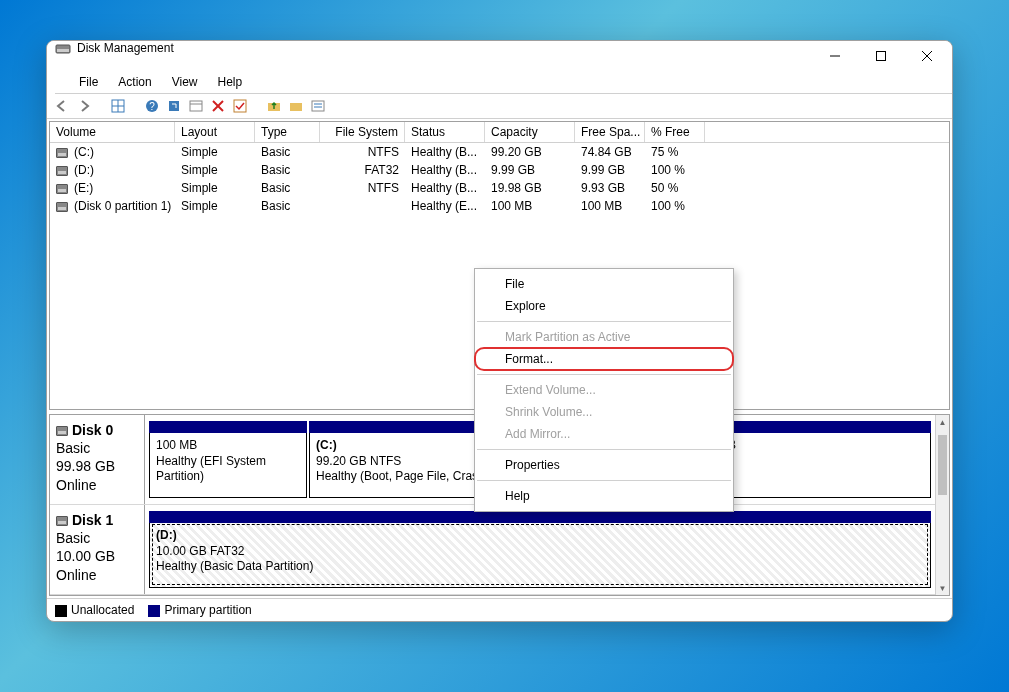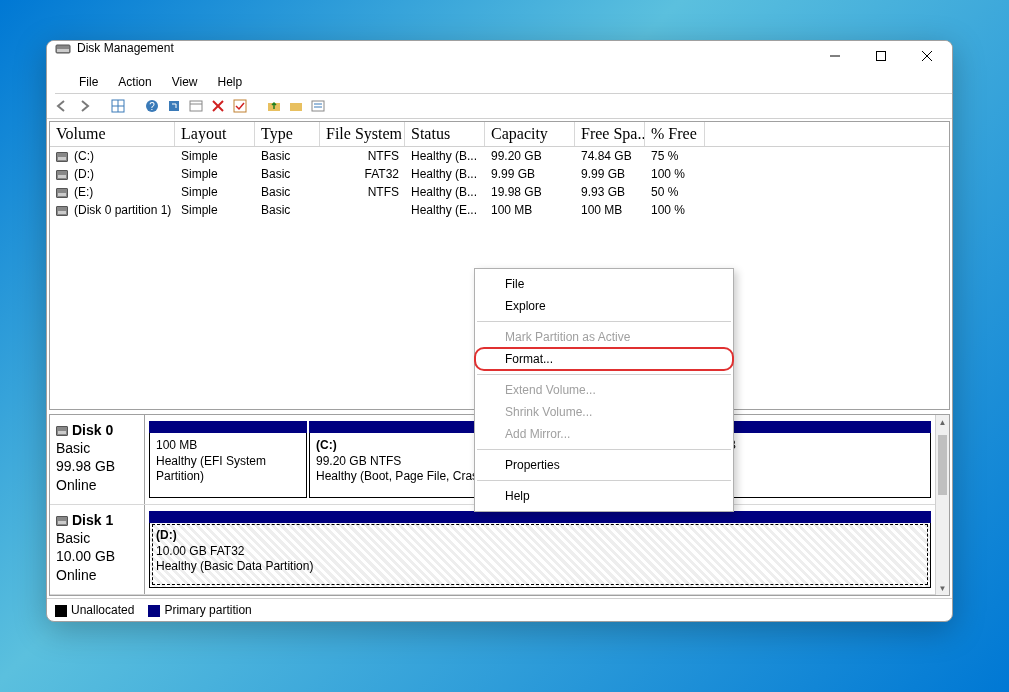--- a/index.html
+++ b/index.html
@@ -88,24 +88,23 @@
     overflow: hidden;
   }
   .vl-header {
     display: flex;
     background: #ffffff;
     border-bottom: 1px solid #d0d0d0;
   }
   .vl-header .col {
     padding: 3px 6px;
     border-right: 1px solid #d8d8d8;
-    font-size: 16px;
+    font-size: 12px;
     white-space: nowrap;
     overflow: hidden;
-    font-family: Liberation Serif, serif;
   }
   .vl-body .row {
     display: flex;
     padding: 1px 0;
   }
   .vl-body .cell {
     padding: 1px 6px;
     font-size: 12px;
     white-space: nowrap;
     overflow: hidden;

